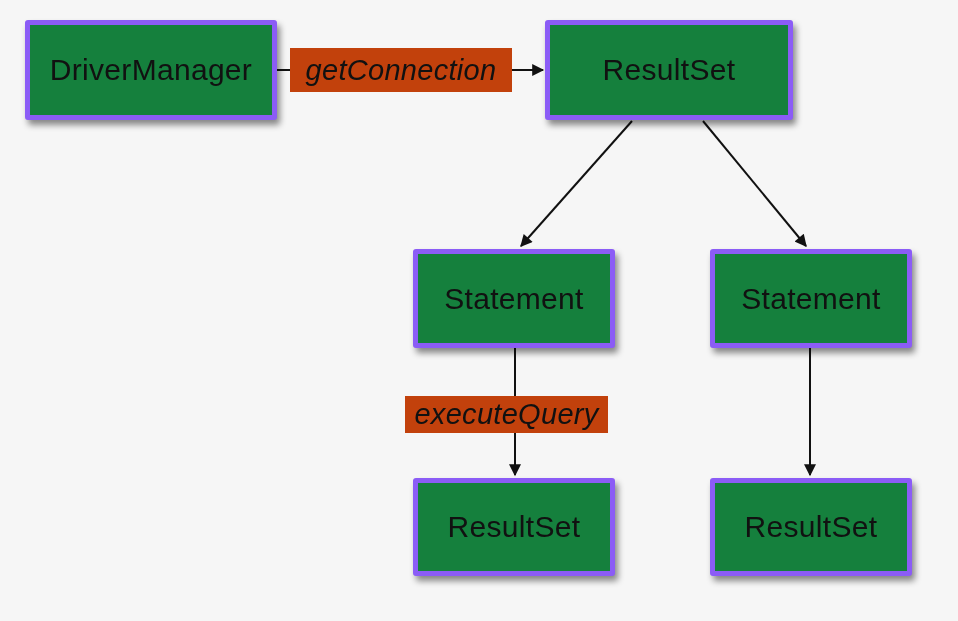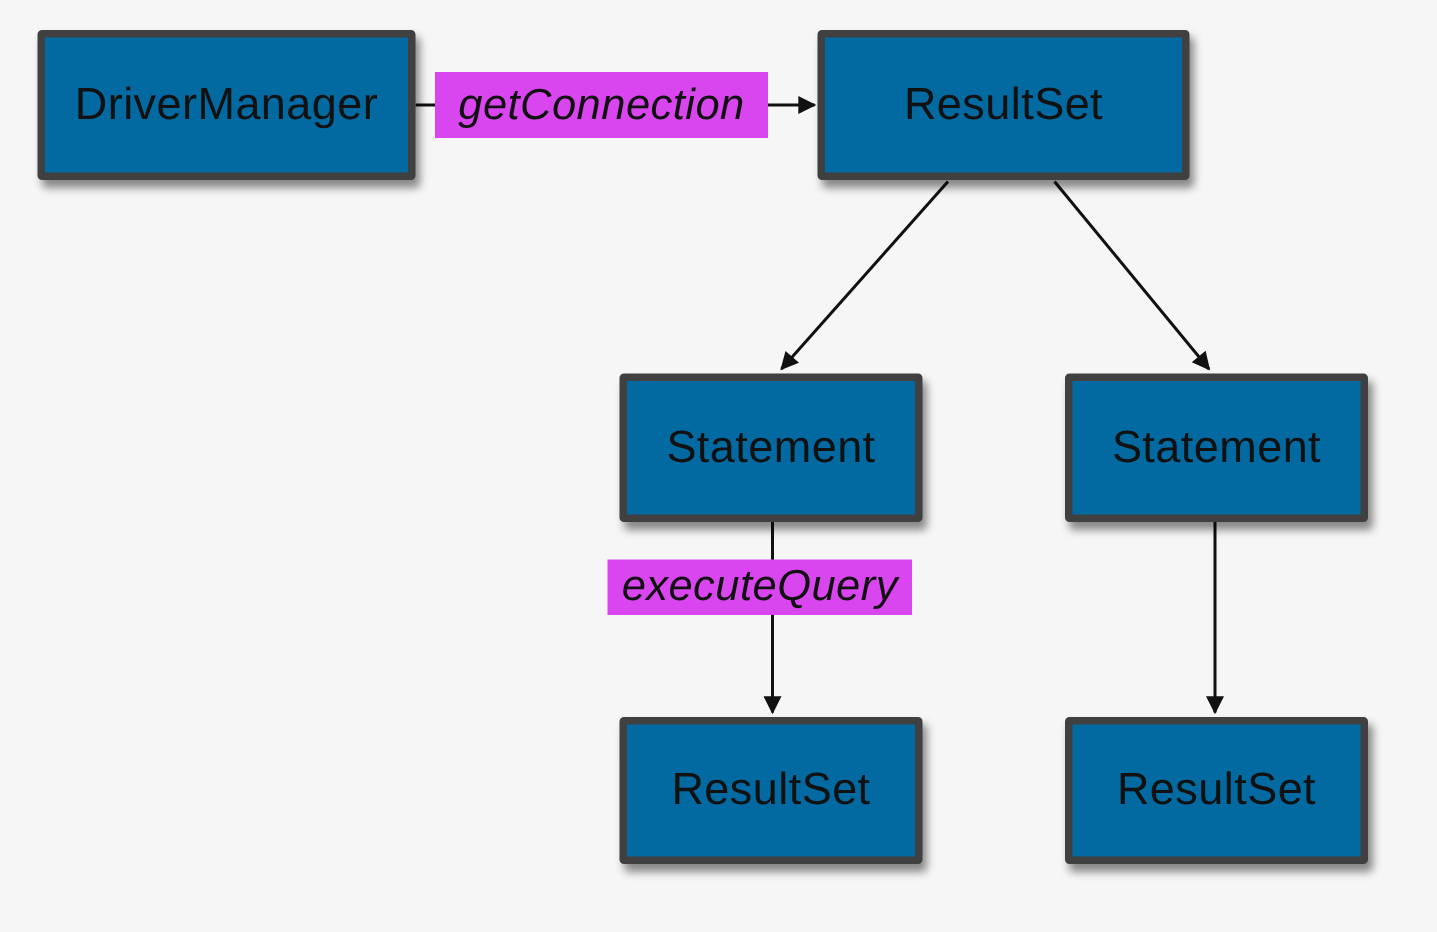--- a/index.html
+++ b/index.html
@@ -20,52 +20,52 @@
     position: absolute;
     left: 0;
     top: 0;
     width: 958px;
     height: 621px;
     pointer-events: none;
   }
   .node {
     position: absolute;
     box-sizing: border-box;
-    background: #0369a1;
-    border: 5px solid #404040;
+    background: #15803d;
+    border: 5px solid #8b5cf6;
     border-radius: 3px;
     box-shadow: 3px 5px 6px rgba(0,0,0,0.45);
     display: flex;
     align-items: center;
     justify-content: center;
     font-size: 30px;
     letter-spacing: 0.3px;
     white-space: nowrap;
   }
   .node-driver-manager  { left: 25px;  top: 20px;  width: 252px; height: 100px; }
   .node-connection      { left: 545px; top: 20px;  width: 248px; height: 100px; }
   .node-statement-left  { left: 413px; top: 249px; width: 202px; height: 99px; }
   .node-statement-right { left: 710px; top: 249px; width: 202px; height: 99px; }
   .node-resultset-left  { left: 413px; top: 478px; width: 202px; height: 98px; }
   .node-resultset-right { left: 710px; top: 478px; width: 202px; height: 98px; }
   .edge-label {
     position: absolute;
     box-sizing: border-box;
-    background: #d946ef;
+    background: #c2410c;
     font-style: italic;
     font-size: 29px;
     letter-spacing: 0.3px;
     display: flex;
     align-items: center;
     justify-content: center;
     white-space: nowrap;
   }
   .label-get-connection   { left: 290px; top: 48px;  width: 222px; height: 44px; }
   .label-create-statement { left: 460px; top: 155px; width: 227px; height: 41px; }
-  .label-execute-query    { left: 405px; top: 373px; width: 203px; height: 37px; }
+  .label-execute-query    { left: 405px; top: 396px; width: 203px; height: 37px; }
 </style>
 </head>
 <body>
 
 <div class="canvas">
 
   <svg class="edges-layer" viewBox="0 0 958 621" xmlns="http://www.w3.org/2000/svg">
     <defs>
       <marker id="arrowhead" viewBox="0 0 10 10" refX="9" refY="5" markerWidth="8" markerHeight="6" orient="auto-start-reverse">
         <path d="M 0 0 L 10 5 L 0 10 z" fill="#111111"></path>

